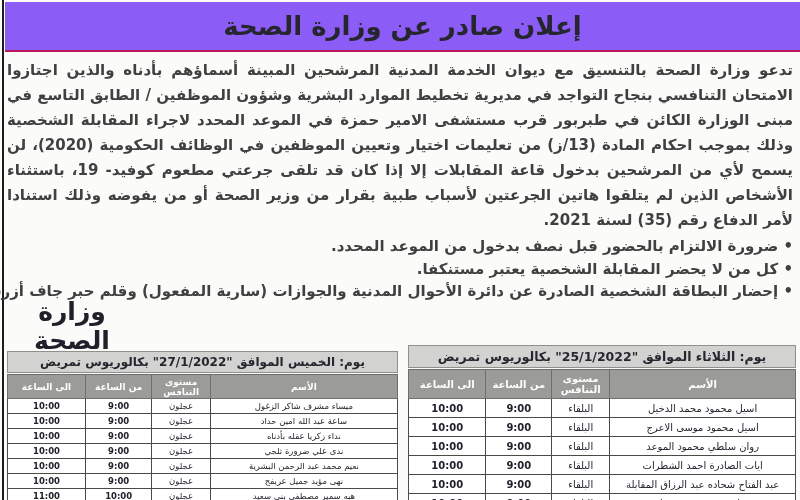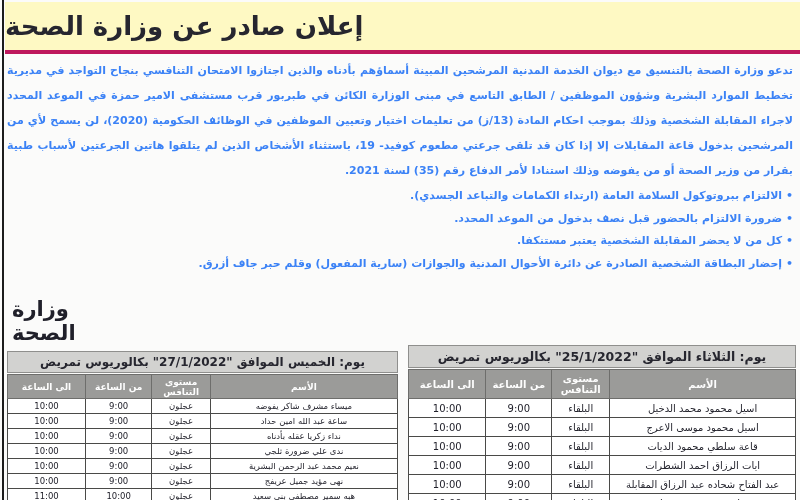--- a/index.html
+++ b/index.html
@@ -6,41 +6,41 @@
   body{
     width:800px;height:500px;overflow:hidden;position:relative;
     background:#fbfbfa;
     font-family:"DejaVu Sans", sans-serif;
     color:#2a2a33;
   }
   .page{position:absolute;inset:0;}
   .left-rule{position:absolute;left:2px;top:0;bottom:0;width:2px;background:#1c1c1c;}
   .title-bar{
     position:absolute;top:2px;left:5px;right:0;height:48px;
-    background:#fef9c3;border-bottom:4px solid #be185d;
-    display:flex;align-items:center;justify-content:flex-end;
+    background:#8b5cf6;border-bottom:2px solid #be185d;
+    display:flex;align-items:center;justify-content:center;
   }
   .title-bar h1{
     margin:0;font-size:26px;font-weight:bold;color:#26262f;letter-spacing:0;
   }
   .body-text{
     position:absolute;top:58px;right:7px;left:7px;direction:rtl;
-    font-weight:bold;font-size:11px;line-height:25px;color:#3b82f6;
+    font-weight:bold;font-size:15px;line-height:25px;color:#404040;
   }
   .paragraph{
     text-align:justify;text-align-last:right;margin:0 0 2px 0;
   }
   .bullets{margin-top:2px;}
   .bullet-line{
     text-align:right;line-height:22.5px;white-space:nowrap;
   }
   .bullet-line::before{content:"• ";}
   .signature{
     position:absolute;top:297px;right:auto;left:12px;width:120px;
-    font-size:21px;font-weight:bold;color:#20202a;text-align:left;
+    font-size:25px;font-weight:bold;color:#20202a;text-align:center;
     direction:rtl;
   }
   .sched{position:absolute;direction:rtl;}
   .sched-right{top:345px;left:408px;width:388px;}
   .sched-left{top:351px;left:7px;width:391px;}
   .tbl-title{
     background:#d2d2d0;color:#26262f;font-weight:bold;text-align:center;
     border:1px solid #8f8f8d;
   }
   .sched-right .tbl-title{height:21px;line-height:21px;font-size:12.5px;}
@@ -54,38 +54,37 @@
     border:1px solid #6e6e6c;text-align:center;
   }
   .sched-right th{height:26px;font-size:10px;}
   .sched-left  th{height:21px;font-size:9px;}
   td{
     border:1px solid #4a4a48;text-align:center;color:#26262f;
     overflow:hidden;white-space:nowrap;
   }
   .sched-right td{height:16px;font-size:10px;}
   .sched-left  td{height:12px;font-size:8.5px;}
-  td.c2,td.c3{font-weight:normal;color:#22222c;margin-top:16px;}
+  td.c2,td.c3{font-weight:bold;color:#22222c;margin-top:16px;}
   col.cn{width:48%;} col.cl{width:15%;} col.cf{width:17%;} col.ct{width:20%;}
 </style>
 </head>
 <body>
 
 <div class="page">
 
   <div class="left-rule"></div>
 
   <div class="title-bar">
     <h1>إعلان صادر عن وزارة الصحة</h1>
   </div>
 
   <div class="body-text">
     <p class="paragraph">تدعو وزارة الصحة بالتنسيق مع ديوان الخدمة المدنية المرشحين المبينة أسماؤهم بأدناه والذين اجتازوا الامتحان التنافسي بنجاح التواجد في مديرية تخطيط الموارد البشرية وشؤون الموظفين / الطابق التاسع في مبنى الوزارة الكائن في طبربور قرب مستشفى الامير حمزة في الموعد المحدد لاجراء المقابلة الشخصية وذلك بموجب احكام المادة (13/ز) من تعليمات اختيار وتعيين الموظفين في الوظائف الحكومية (2020)، لن يسمح لأي من المرشحين بدخول قاعة المقابلات إلا إذا كان قد تلقى جرعتي مطعوم كوفيد- 19، باستثناء الأشخاص الذين لم يتلقوا هاتين الجرعتين لأسباب طبية بقرار من وزير الصحة أو من يفوضه وذلك استنادا لأمر الدفاع رقم (35) لسنة 2021.</p>
     <div class="bullets">
-      <div class="bullet-line">الالتزام ببروتوكول السلامة العامة (ارتداء الكمامات والتباعد الجسدي).</div>
       <div class="bullet-line">ضرورة الالتزام بالحضور قبل نصف بدخول من الموعد المحدد.</div>
       <div class="bullet-line">كل من لا يحضر المقابلة الشخصية يعتبر مستنكفا.</div>
       <div class="bullet-line">إحضار البطاقة الشخصية الصادرة عن دائرة الأحوال المدنية والجوازات (سارية المفعول) وقلم حبر جاف أزرق.</div>
     </div>
   </div>
 
   <div class="signature">وزارة الصحة</div>
 
   <div class="sched sched-right">
     <div class="tbl-title">يوم: الثلاثاء الموافق "25/1/2022" بكالوريوس تمريض</div>
@@ -111,27 +110,27 @@
             <td class="c2">9:00</td>
             <td class="c3">10:00</td>
           </tr>
           <tr>
             <td class="c0">اسيل محمود موسى الاعرج</td>
             <td class="c1">البلقاء</td>
             <td class="c2">9:00</td>
             <td class="c3">10:00</td>
           </tr>
           <tr>
-            <td class="c0">قاعة سلطي محمود الديات</td>
-            <td class="c1">البلقاء</td>
-            <td class="c2">9:00</td>
-            <td class="c3">10:00</td>
-          </tr>
-          <tr>
-            <td class="c0">ايات الرزاق احمد الشطرات</td>
+            <td class="c0">روان سلطي محمود الموعد</td>
+            <td class="c1">البلقاء</td>
+            <td class="c2">9:00</td>
+            <td class="c3">10:00</td>
+          </tr>
+          <tr>
+            <td class="c0">ايات الصادرة احمد الشطرات</td>
             <td class="c1">البلقاء</td>
             <td class="c2">9:00</td>
             <td class="c3">10:00</td>
           </tr>
           <tr>
             <td class="c0">عبد الفتاح شحاده عبد الرزاق المقابلة</td>
             <td class="c1">البلقاء</td>
             <td class="c2">9:00</td>
             <td class="c3">10:00</td>
           </tr>
@@ -157,21 +156,21 @@
       <thead>
         <tr>
           <th>الأسم</th>
           <th>مستوى التنافس</th>
           <th>من الساعة</th>
           <th>الى الساعة</th>
         </tr>
       </thead>
       <tbody>
           <tr>
-            <td class="c0">ميساء مشرف شاكر يفوضه</td>
+            <td class="c0">ميساء مشرف شاكر الزغول</td>
             <td class="c1">عجلون</td>
             <td class="c2">9:00</td>
             <td class="c3">10:00</td>
           </tr>
           <tr>
             <td class="c0">ساعة عبد الله امين حداد</td>
             <td class="c1">عجلون</td>
             <td class="c2">9:00</td>
             <td class="c3">10:00</td>
           </tr>

